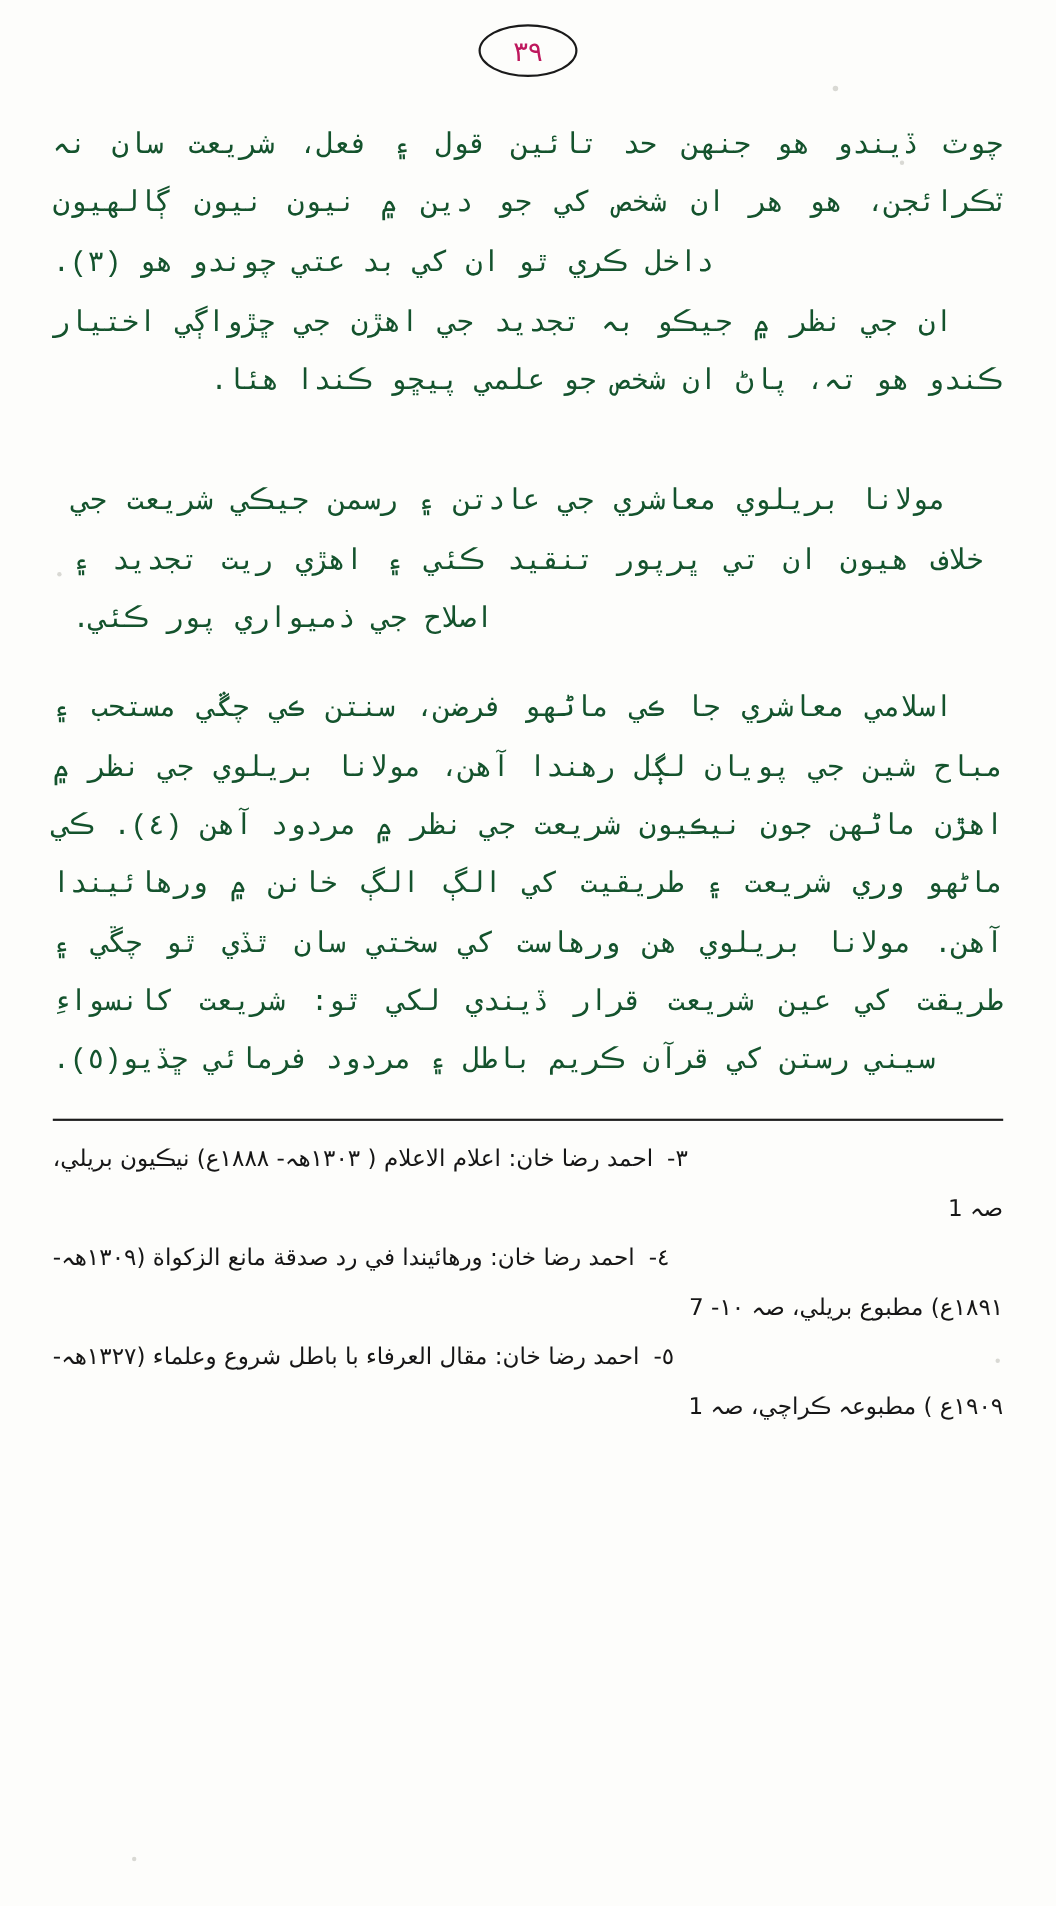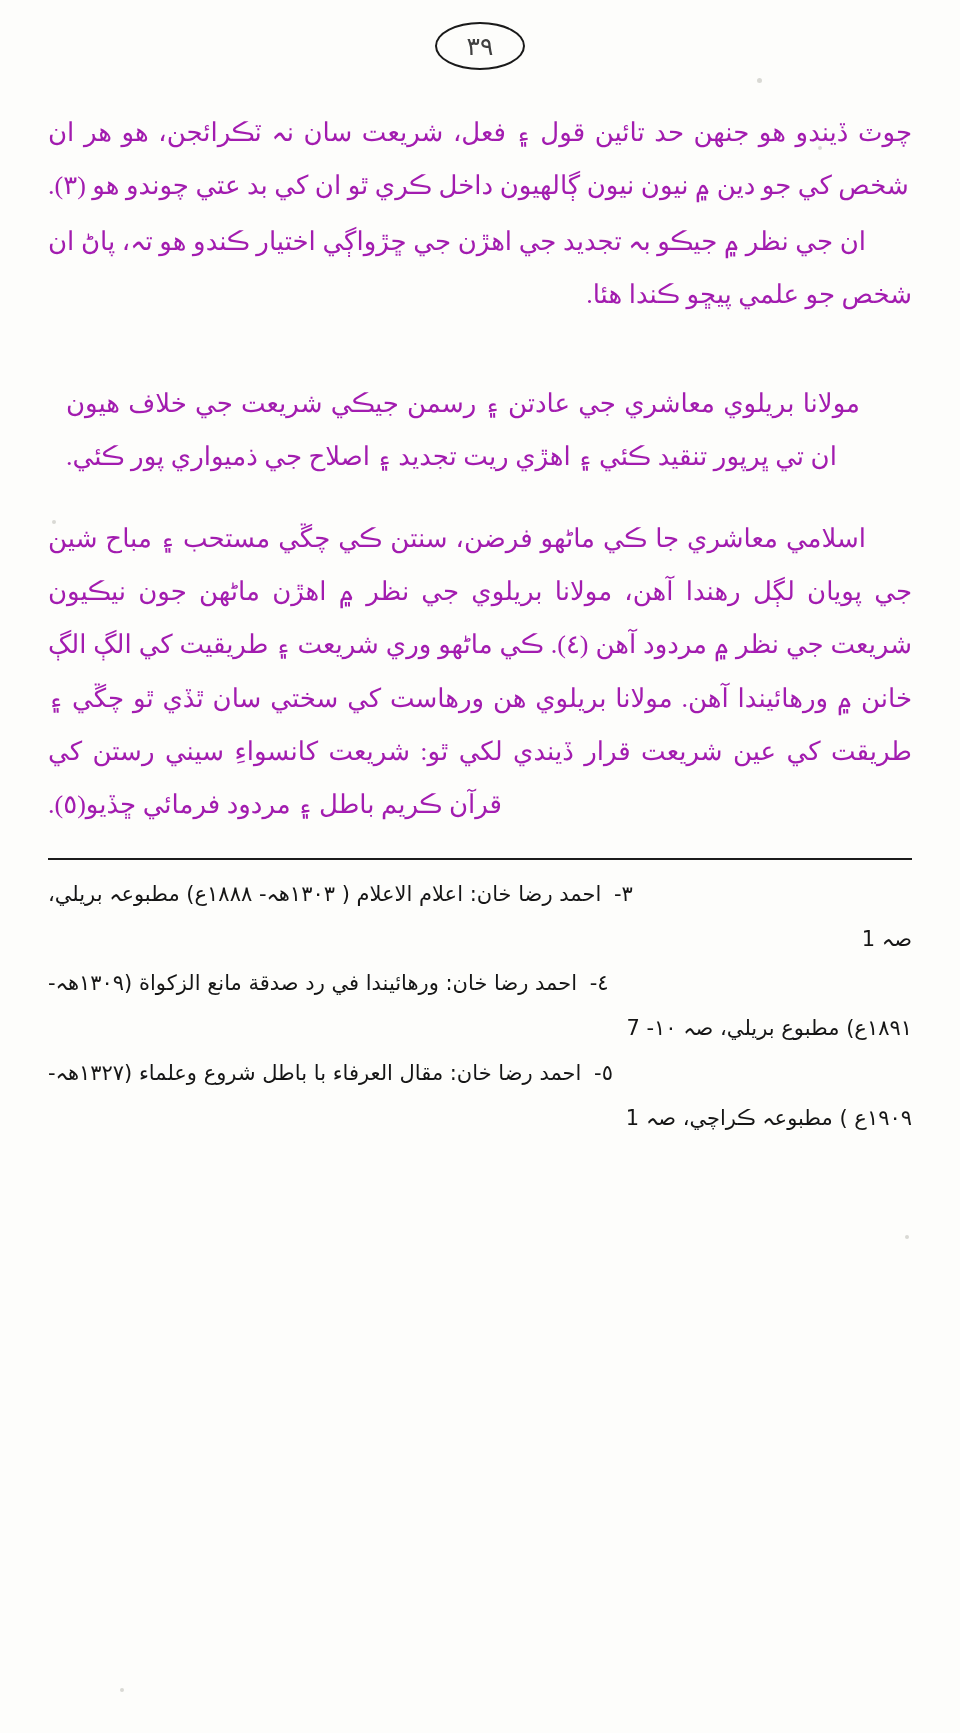--- a/index.html
+++ b/index.html
@@ -34,33 +34,33 @@
     border: 2px solid #1a1a1a;
     border-radius: 50%;
     min-width: 86px;
     height: 44px;
     display: flex;
     align-items: center;
     justify-content: center;
     font-size: 25px;
     font-family: "DejaVu Sans", sans-serif;
     letter-spacing: 1px;
-    color: #404040;
+    color: #be185d;
     background: #fdfdfb;
   }
   
   .body-text {
     direction: rtl;
     text-align: justify;
     text-align-last: right;
     unicode-bidi: embed;
-    font-family: Liberation Serif, serif;
+    font-family: Liberation Mono, monospace;
     font-size: 26px;
     line-height: 2.05;
-    color: #a21caf;
+    color: #14532d;
     padding-top: 26px;
   }
   .para {
     margin: 0 0 2px 0;
     text-indent: 0;
   }
   .para.indent {
     text-indent: 46px;
   }
   .para.block-quote {
@@ -141,21 +141,21 @@
     <p class="para indent tail-left">اسلامي معاشري جا ڪي ماڻهو فرضن، سنتن ڪي چڱي مستحب ۽ مباح شين جي پويان لڳل رهندا آهن، مولانا بريلوي جي نظر ۾ اهڙن ماڻهن جون نيڪيون شريعت جي نظر ۾ مردود آهن (٤). ڪي ماڻهو وري شريعت ۽ طريقيت کي الڳ الڳ خانن ۾ ورهائيندا آهن. مولانا بريلوي هن ورهاست کي سختي سان ٿڏي ٿو چڱي ۽ طريقت کي عين شريعت قرار ڏيندي لکي ٿو: شريعت کانسواءِ سيني رستن کي قرآن ڪريم باطل ۽ مردود فرمائي ڇڏيو(٥).</p>
 
   </div>
 
   <hr class="footnote-rule">
 
   <div class="footnotes">
 
     <p class="footnote fn-tail-left">
       <span class="fn-num">٣-</span>
-      <span>احمد رضا خان: اعلام الاعلام ( ١٣٠٣هہ- ١٨٨٨ع) مطبوعہ بريلي،</span>
+      <span>احمد رضا خان: اعلام الاعلام ( ١٣٠٣هہ- ١٨٨٨ع) نيڪيون بريلي،</span>
     </p>
     <p class="footnote">صہ 1</p>
 
     <p class="footnote fn-tail-left">
       <span class="fn-num">٤-</span>
       <span>احمد رضا خان: ورهائيندا في رد صدقة مانع الزكواة (١٣٠٩هہ-</span>
     </p>
     <p class="footnote">١٨٩١ع) مطبوع بريلي، صہ ١٠- 7</p>
 
     <p class="footnote fn-tail-left">

